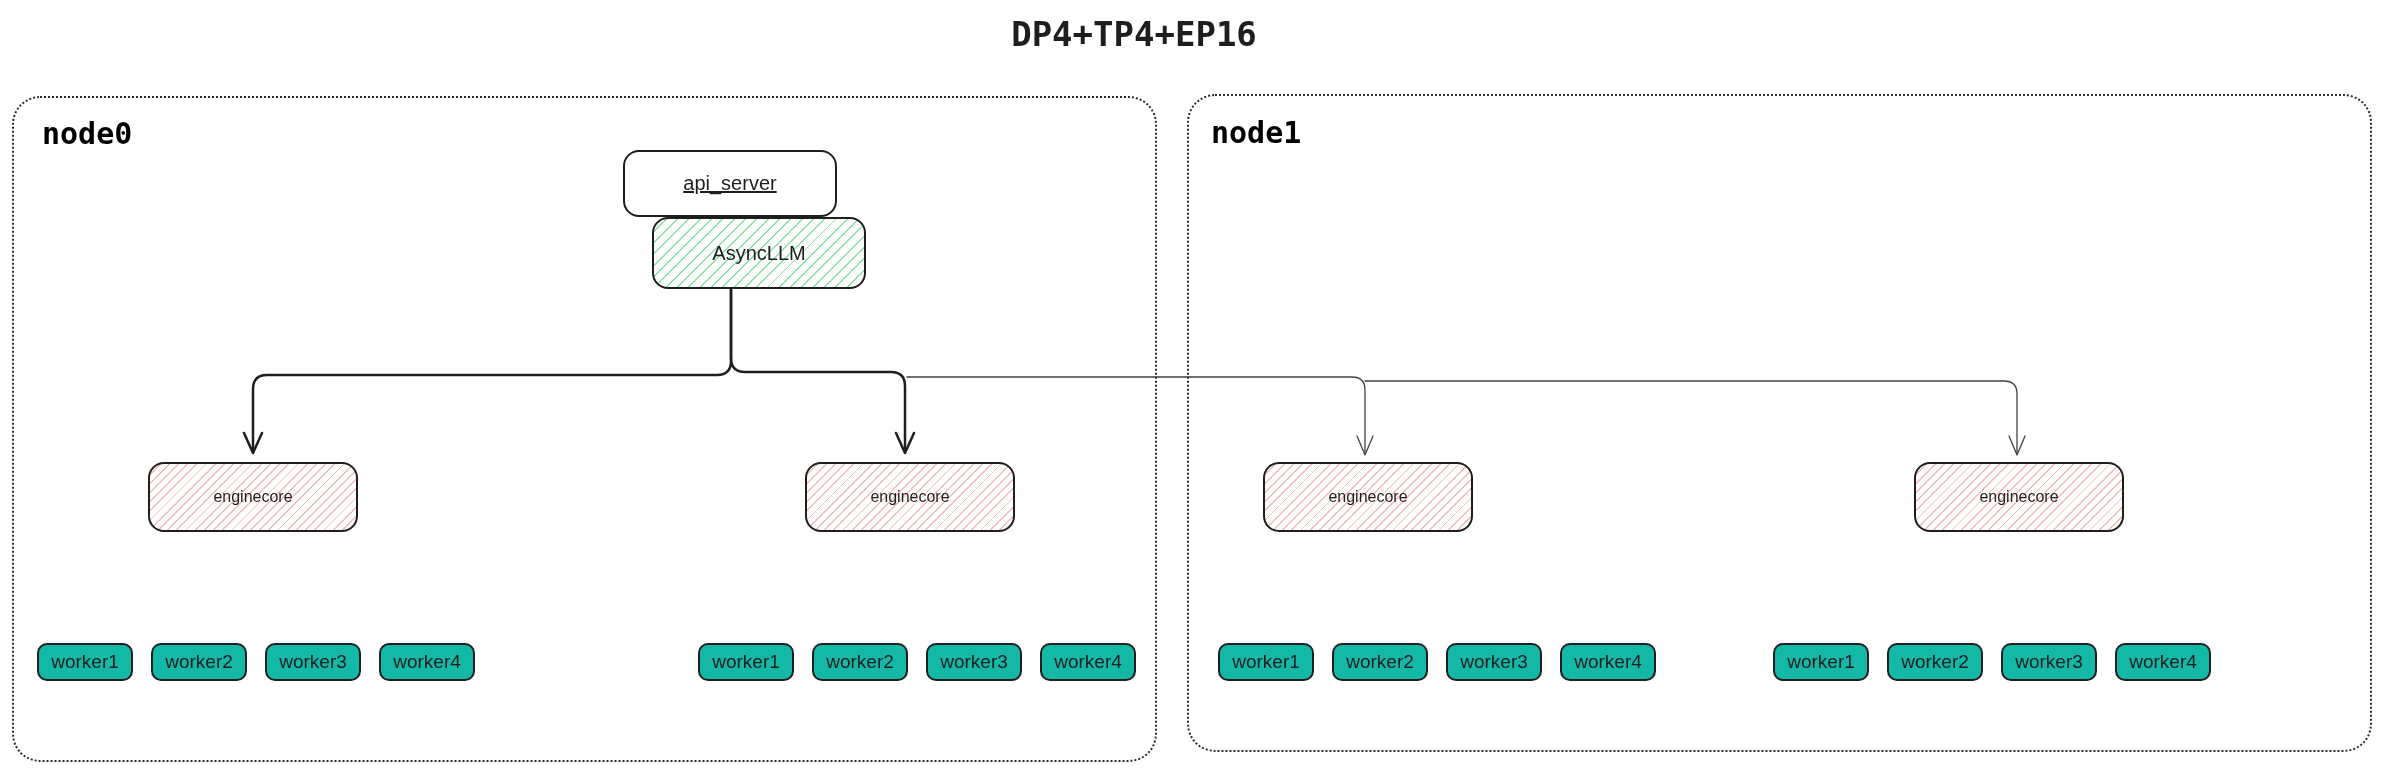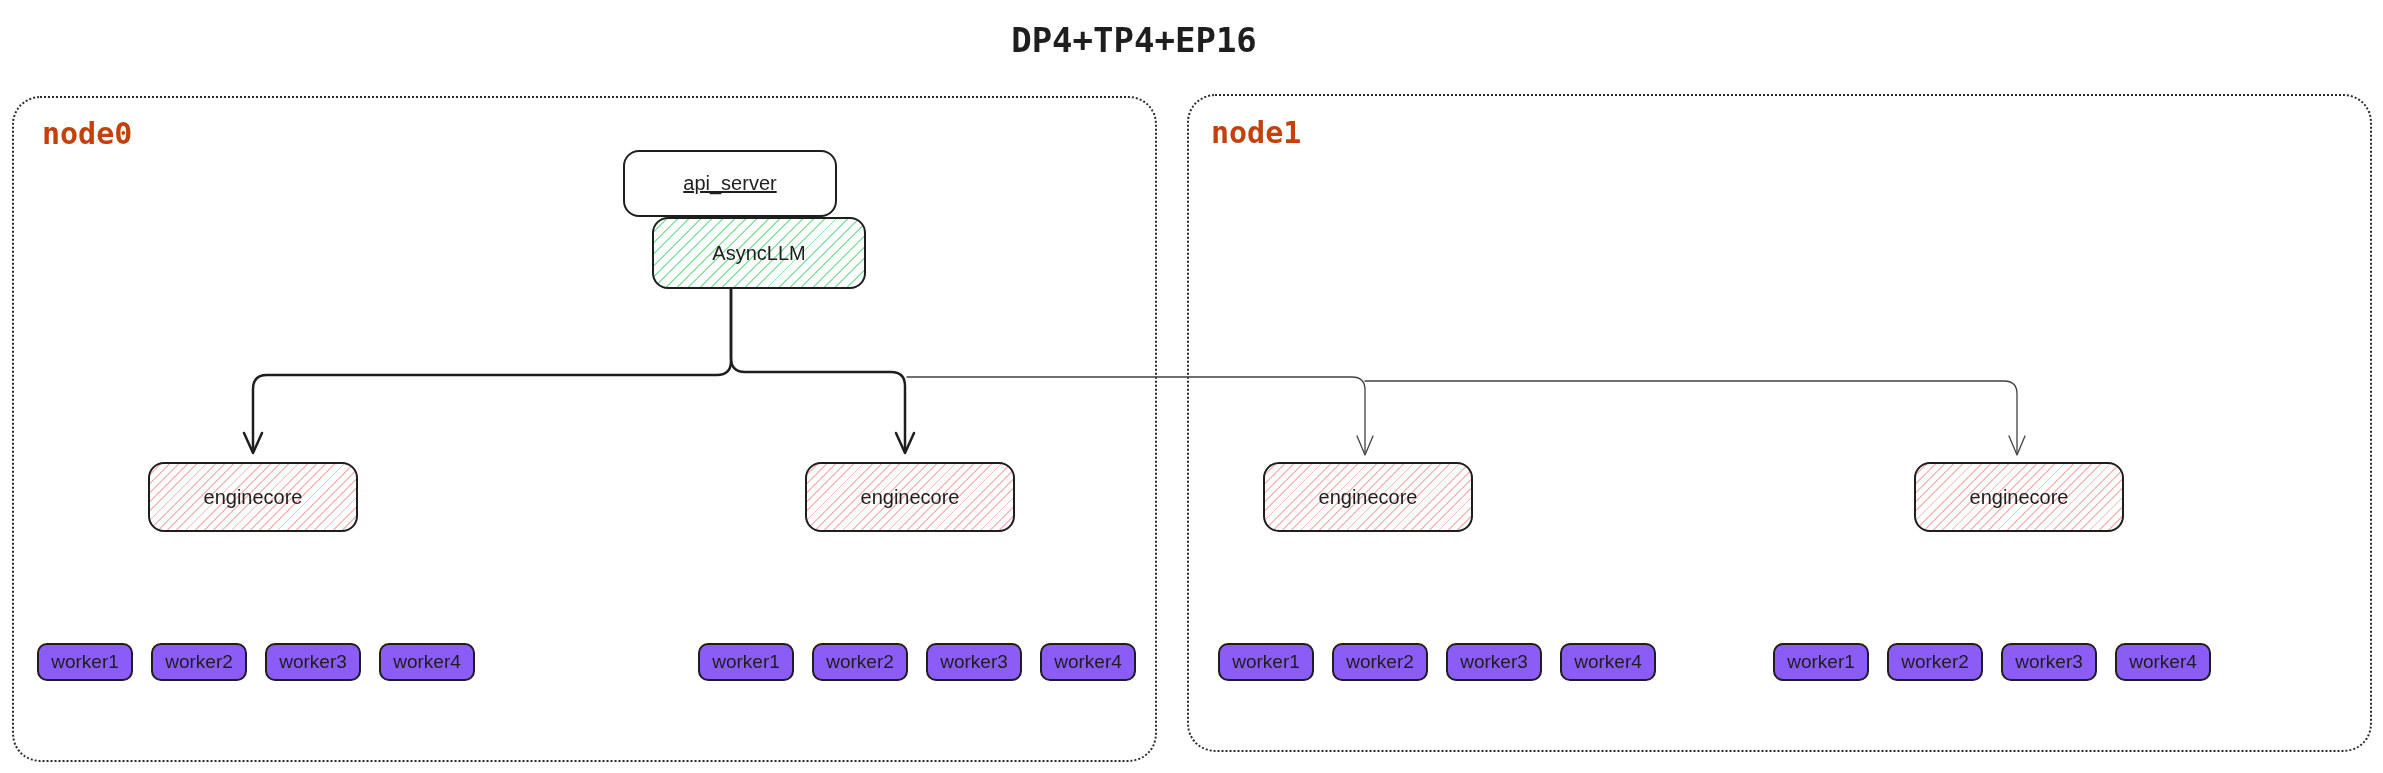--- a/index.html
+++ b/index.html
@@ -9,21 +9,21 @@
     width: 2383px;
     height: 773px;
     font-family: "Liberation Sans", sans-serif;
     color: #1e1e1e;
     overflow: hidden;
   }
 
   .diagram-title {
     position: absolute;
     left: 1134px;
-    top: 20px;
+    top: 14px;
     transform: translateX(-50%);
     font-family: "DejaVu Sans Mono", monospace;
     font-weight: bold;
     font-size: 34px;
     line-height: 40px;
     color: #1e1e1e;
     white-space: nowrap;
   }
 
   .node-box {
@@ -33,21 +33,21 @@
     background: transparent;
   }
   #node0-box { left: 12px;   top: 96px; width: 1145px; height: 666px; }
   #node1-box { left: 1187px; top: 94px; width: 1185px; height: 658px; }
 
   .node-label {
     position: absolute;
     font-family: "DejaVu Sans Mono", monospace;
     font-weight: bold;
     font-size: 30px;
-    color: #c2410c;
+    color: #000000;
     white-space: nowrap;
   }
   #node0-label { left: 42px;   top: 116px; }
   #node1-label { left: 1211px; top: 115px; }
 
   .block {
     position: absolute;
     border: 2.2px solid #1e1e1e;
     border-radius: 16px;
     background: #ffffff;
@@ -72,21 +72,21 @@
     width: 210px;
     height: 70px;
     border: 2.2px solid #1e1e1e;
     border-radius: 16px;
     background-color: #ffffff;
     background-image: repeating-linear-gradient(135deg,
       #f6bcbc 0px, #f6bcbc 1.3px, transparent 1.3px, transparent 6.5px);
     display: flex;
     align-items: center;
     justify-content: center;
-    font-size: 20px;
+    font-size: 16px;
     color: #1e1e1e;
     z-index: 2;
   }
   #enginecore-1 { left: 148px; }
   #enginecore-2 { left: 805px; }
   #enginecore-3 { left: 1263px; }
   #enginecore-4 { left: 1914px; }
 
   .worker-group {
     position: absolute;
@@ -98,21 +98,21 @@
   #worker-group-1 { left: 37px; }
   #worker-group-2 { left: 698px; }
   #worker-group-3 { left: 1218px; }
   #worker-group-4 { left: 1773px; }
 
   .worker {
     width: 96px;
     height: 38px;
     border: 2px solid #1e1e1e;
     border-radius: 10px;
-    background: #8b5cf6;
+    background: #14b8a6;
     display: flex;
     align-items: center;
     justify-content: center;
     font-size: 19px;
     color: #1e1e1e;
     white-space: nowrap;
   }
 
   #connector-layer {
     position: absolute;

